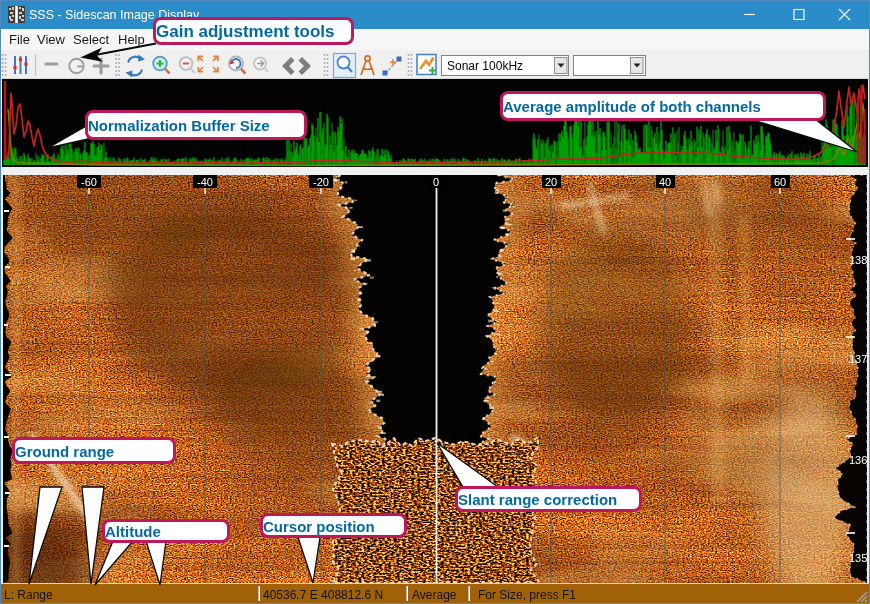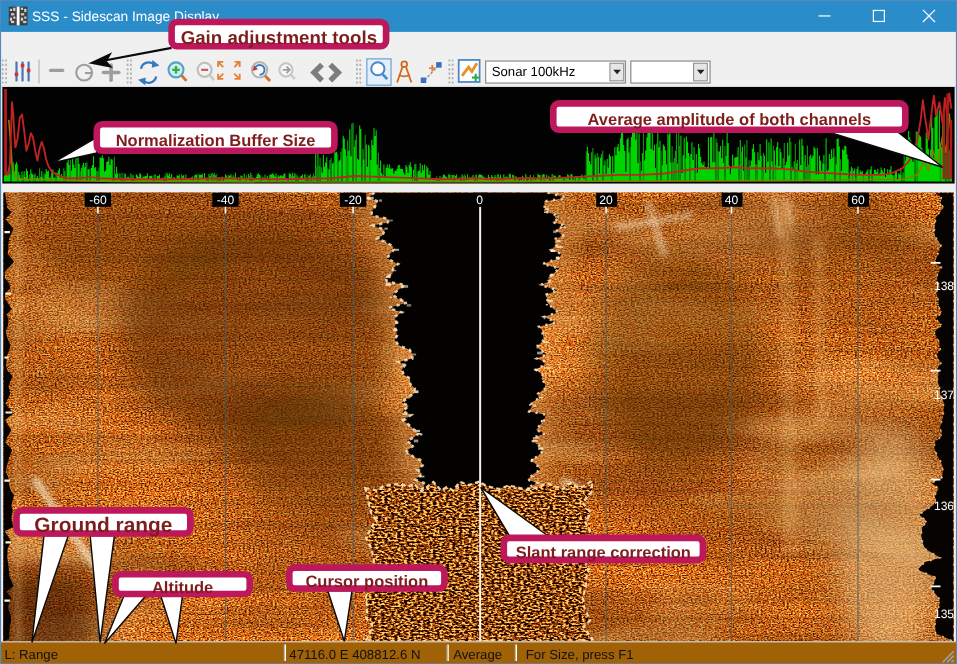--- a/index.html
+++ b/index.html
@@ -1,18 +1,18 @@
 <!DOCTYPE html>
 <html><head><meta charset="utf-8"><style>
 *{margin:0;padding:0;box-sizing:border-box}
 body{width:870px;height:604px;overflow:hidden;font-family:"Liberation Sans",sans-serif}
 #win{position:relative;width:870px;height:604px;background:#f0f0f0}
 .abs{position:absolute}
-.callout{position:absolute;background:#fff;border:6px solid #be185d;border-radius:8px;color:#7f1d1d;
- font-weight:bold;text-align:center;white-space:nowrap;z-index:30}
+.callout{position:absolute;background:#fff;border:3px solid #be185d;border-radius:8px;color:#0369a1;
+ font-weight:bold;white-space:nowrap;z-index:30}
 </style></head><body>
 <div id="win">
 
 <div class="abs" style="left:0px;top:0px;width:870px;height:29px;background:#2b8cca"></div>
 <svg class="abs" style="left:0px;top:0px" width="870" height="29">
  <rect x="8" y="6" width="17" height="17" fill="#3f3f3f"></rect>
  <rect x="15.2" y="6" width="2.6" height="17" fill="#fff"></rect>
  <g fill="#cfcfcf">
   <rect x="9" y="8" width="2" height="2"></rect>
         <rect x="12" y="7" width="2" height="3"></rect>
@@ -29,20 +29,26 @@
  </g>
  <text x="29" y="19" font-size="12.5" fill="#ffffff" font-family="Liberation Sans">SSS - Sidescan Image Display</text>
  <g stroke="#ffffff" stroke-width="1.1" fill="none">
   <line x1="744" y1="14.5" x2="755" y2="14.5"></line>
   <rect x="794" y="9.5" width="10" height="10"></rect>
   <line x1="839" y1="9" x2="850" y2="20"></line>
         <line x1="850" y1="9" x2="839" y2="20"></line>
  </g>
 </svg>
 
+<div class="abs" style="left:0px;top:29px;width:870px;height:21px;background:#f6f6f6;font-size:13px;color:#1a1a1a">
+ <span class="abs" style="left:9px;top:3px">File</span>
+ <span class="abs" style="left:37px;top:3px">View</span>
+ <span class="abs" style="left:73px;top:3px">Select</span>
+ <span class="abs" style="left:118px;top:3px">Help</span>
+</div>
 
 <div class="abs" style="left:0px;top:50px;width:870px;height:29px;background:#f0f0f0;border-bottom:1px solid #dadada"></div>
 <svg class="abs" style="left:0px;top:50px;z-index:5" width="870" height="29" font-family="Liberation Sans">
 
  <g stroke="#b0b0b0" stroke-width="1.6" stroke-dasharray="2 2">
   <line x1="2.5" y1="4" x2="2.5" y2="27"></line>
         <line x1="5.5" y1="4" x2="5.5" y2="27"></line>
   <line x1="116" y1="4" x2="116" y2="27"></line>
         <line x1="119" y1="4" x2="119" y2="27"></line>
   <line x1="324.5" y1="4" x2="324.5" y2="27"></line>
@@ -360,21 +366,21 @@
  <g stroke="#ffffff" stroke-width="1.6">
   <line x1="843" y1="64" x2="852" y2="64"></line>
         <line x1="843" y1="162" x2="852" y2="162"></line>
   <line x1="843" y1="261" x2="852" y2="261"></line>
         <line x1="843" y1="358" x2="852" y2="358"></line>
  </g>
 </svg>
 
 <div class="abs" style="left:0px;top:583px;width:870px;height:32px;background:#a16207;border-top:1px solid #d8d8d8;font-size:12px;color:#111">
  <span class="abs" style="left:4px;top:4px">L: Range</span>
- <span class="abs" style="left:263px;top:4px">47116.0 E 408812.6 N</span>
+ <span class="abs" style="left:263px;top:4px">40536.7 E 408812.6 N</span>
  <span class="abs" style="left:412px;top:4px">Average</span>
  <span class="abs" style="left:478px;top:4px">For Size, press F1</span>
 </div>
 <svg class="abs" style="left:0px;top:583px;z-index:2" width="870" height="21">
  <g stroke="#b9b9b9" stroke-width="1">
         <line x1="258.5" y1="3" x2="258.5" y2="18"></line>
         <line x1="406.5" y1="3" x2="406.5" y2="18"></line>
         <line x1="468.5" y1="3" x2="468.5" y2="18"></line>
       </g>
  <g stroke="#ffffff" stroke-width="1">
@@ -385,21 +391,21 @@
  <g stroke="#9aa4ae" stroke-width="1.4">
         <line x1="857" y1="19" x2="867" y2="9"></line>
         <line x1="861" y1="19" x2="867" y2="13"></line>
         <line x1="865" y1="19" x2="867" y2="17"></line>
       </g>
 </svg>
 
 <div class="callout" style="left:153px;top:17px;width:201px;height:28px;font-size:17px;line-height:24px">Gain adjustment tools</div>
 <div class="callout" style="left:85px;top:110px;width:222px;height:30px;font-size:15px;line-height:26px">Normalization Buffer Size</div>
 <div class="callout" style="left:500px;top:91px;width:326px;height:30px;font-size:15px;line-height:26px">Average amplitude of both channels</div>
-<div class="callout" style="left:12px;top:461px;width:164px;height:27px;font-size:19px;line-height:23px">Ground range</div>
+<div class="callout" style="left:12px;top:437px;width:164px;height:27px;font-size:15px;line-height:23px">Ground range</div>
 <div class="callout" style="left:102px;top:519px;width:128px;height:24px;font-size:15px;line-height:20px">Altitude</div>
 <div class="callout" style="left:260px;top:513px;width:147px;height:25px;font-size:15px;line-height:21px">Cursor position</div>
 <div class="callout" style="left:455px;top:486px;width:187px;height:26px;font-size:15px;line-height:22px">Slant range correction</div>
 
 <svg class="abs" style="left:0px;top:0px;z-index:25;pointer-events:none" width="870" height="604">
  <g fill="#ffffff" stroke="#0a0a0a" stroke-width="1.3">
   <polygon points="88,125 88,139 48,148"></polygon>
   <polygon points="750,119 815,119 857,152"></polygon>
   <polygon points="40,487 62,487 29,584"></polygon>
   <polygon points="82,487 104,487 91,584"></polygon>

